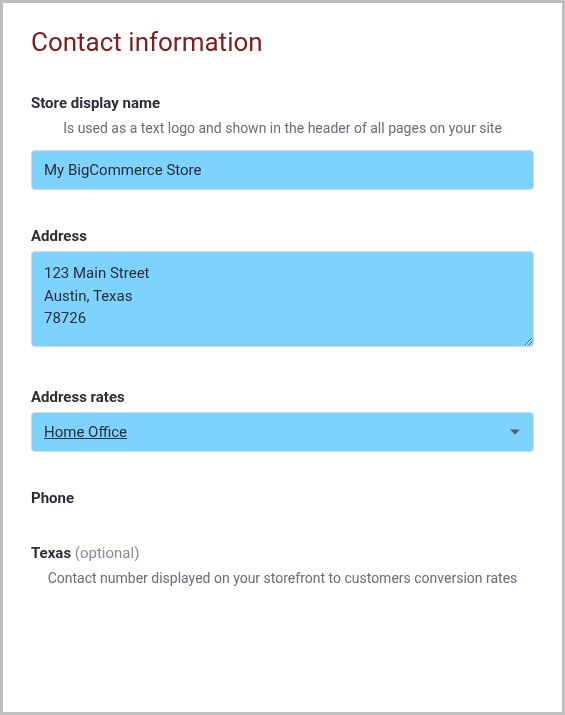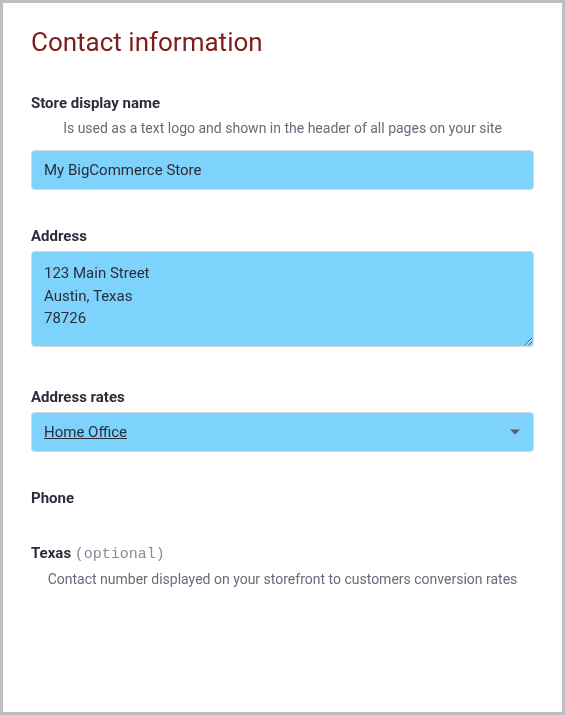--- a/index.html
+++ b/index.html
@@ -30,21 +30,20 @@
     .field-label {
       font-size: 15px;
       font-weight: 700;
       color: #2d2d3a;
       margin-bottom: 6px;
       display: block;
     }
     .field-label .optional {
       font-weight: 400;
       color: #8a8a9a;
-      font-family: Liberation Mono, monospace;
     }
     .field-desc {
       font-size: 14px;
       color: #6a6a7a;
       margin-bottom: 12px;
       line-height: 1.45;
       text-align: center;
     }
     .text-input, .textarea, .select {
       width: 100%;

